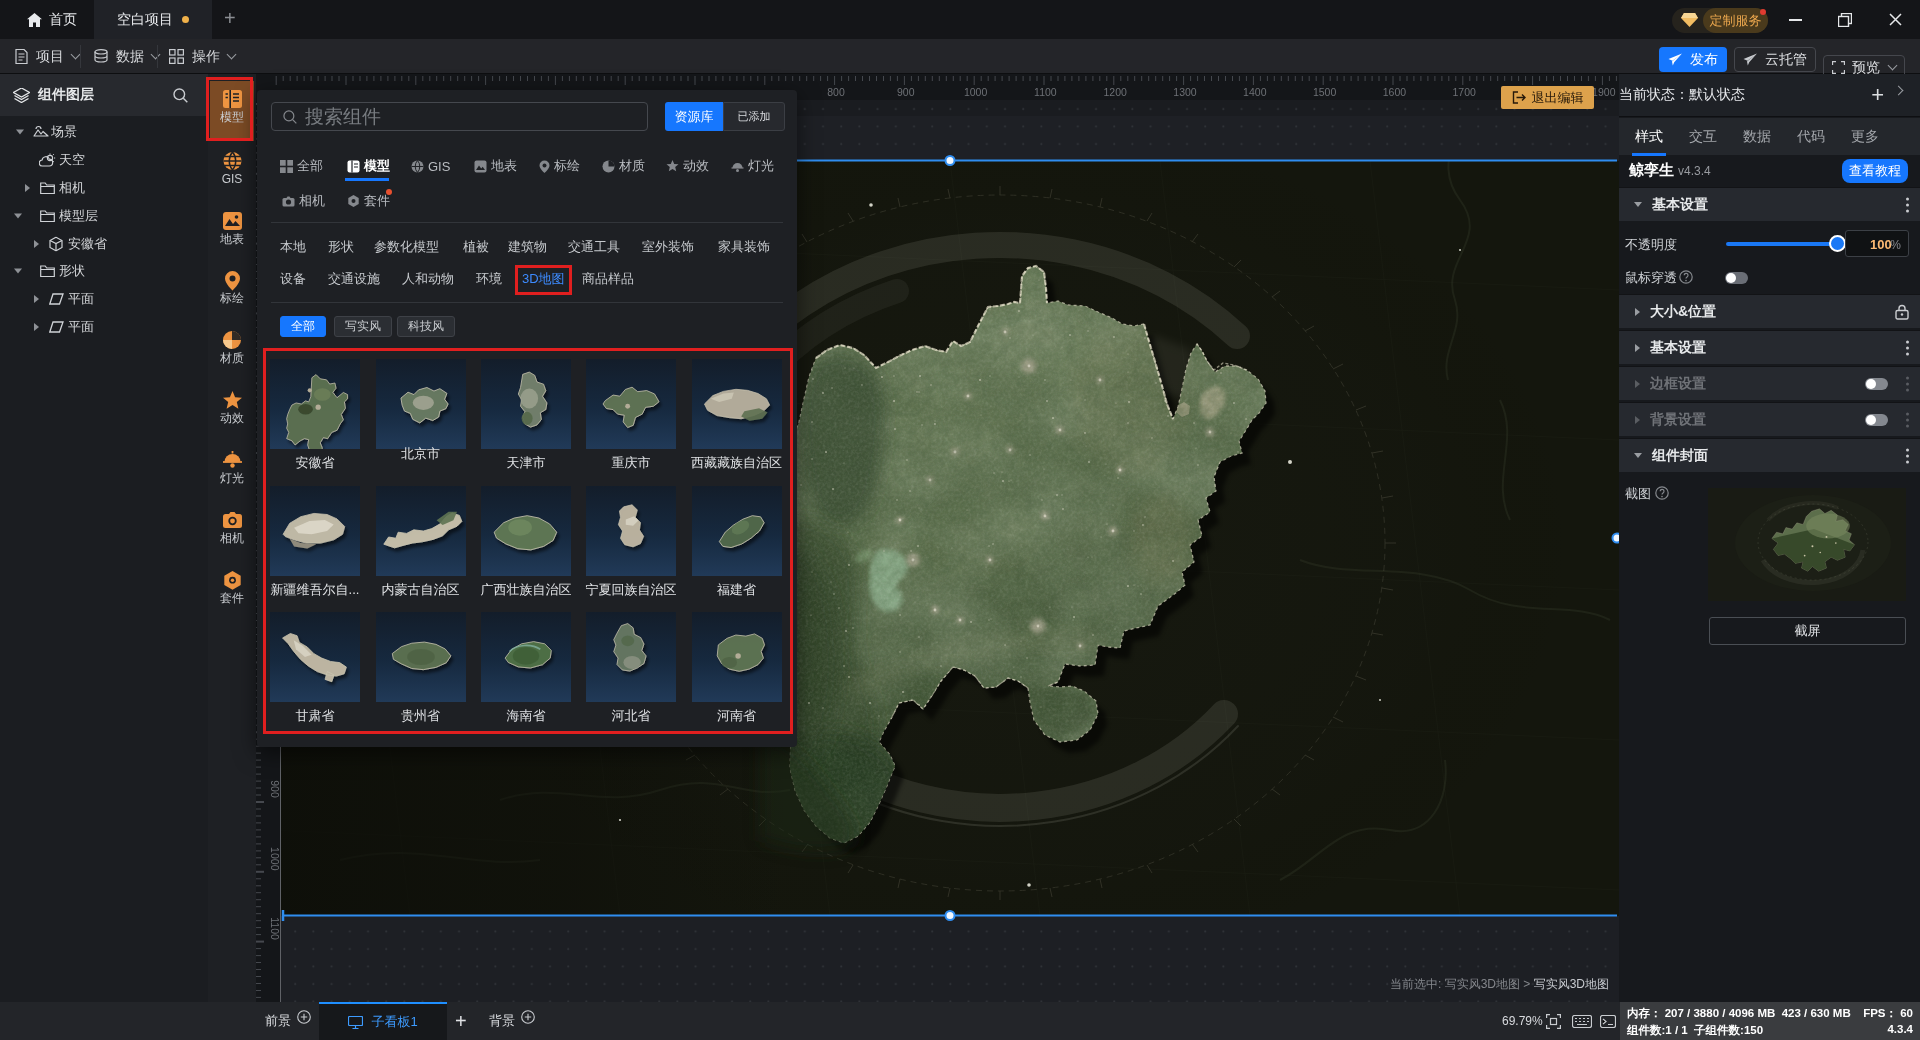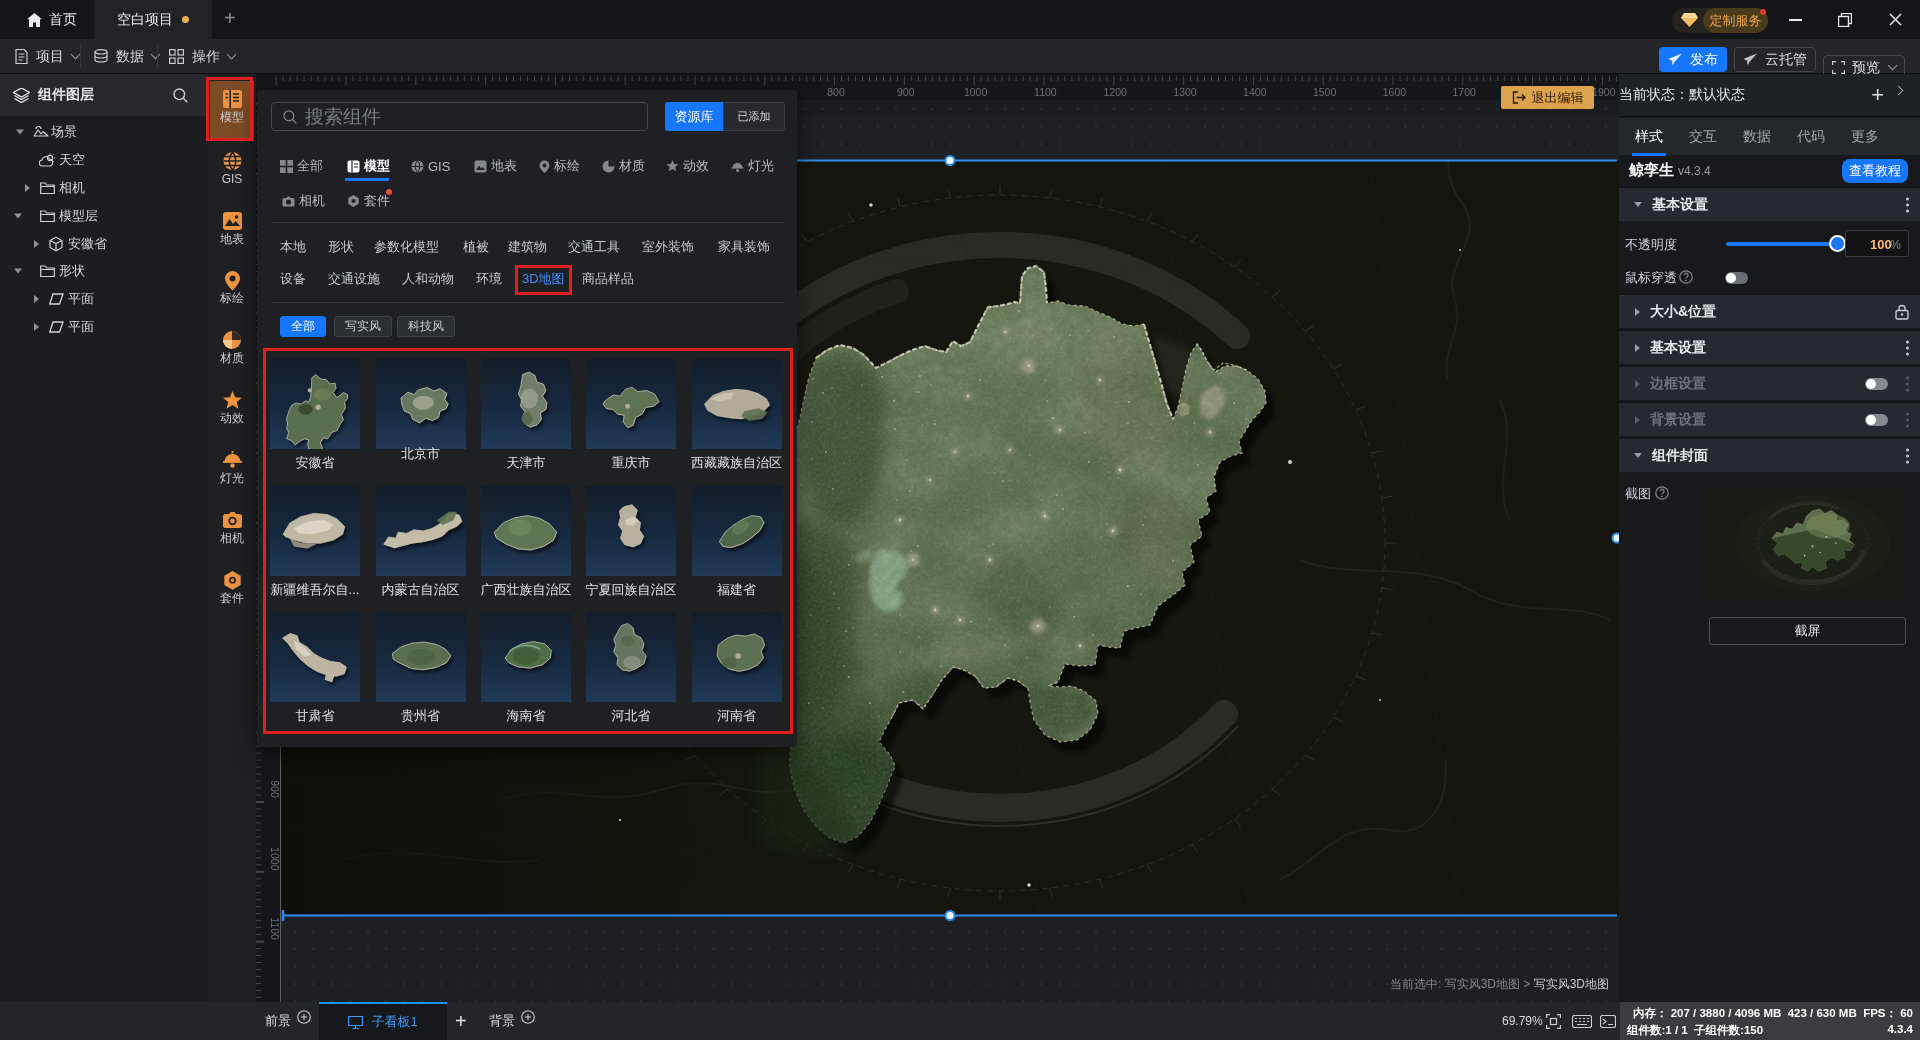--- a/index.html
+++ b/index.html
@@ -1260,21 +1260,21 @@
       </svg>
   <svg class="abs" style="left:1572px;top:13px;" width="20" height="13" viewBox="0 0 20 13">
         <rect x="0.5" y="0.5" width="19" height="12" rx="2" fill="none" stroke="#c9ccd0" stroke-width="1.2"></rect>
         <path d="M3 3.5h2M7 3.5h2M11 3.5h2M15 3.5h2M3 6.5h2M7 6.5h2M11 6.5h2M15 6.5h2M5 9.5h10" stroke="#c9ccd0" stroke-width="1.1"></path>
       </svg>
   <svg class="abs" style="left:1600px;top:13px;" width="16" height="13" viewBox="0 0 16 13">
         <rect x="0.5" y="0.5" width="15" height="12" rx="2" fill="none" stroke="#c9ccd0" stroke-width="1.2"></rect>
         <path d="M3 4l3 2.5L3 9M8 9.5h5" stroke="#c9ccd0" stroke-width="1.2"></path>
       </svg>
   <div class="abs" id="infobox">
-    <span style="position:absolute;left:13px;top:4px;">内存： 207 / 3880 / 4096 MB&nbsp; 423 / 630 MB</span>
+    <span style="position:absolute;left:7px;top:4px;">内存： 207 / 3880 / 4096 MB&nbsp; 423 / 630 MB</span>
     <span style="position:absolute;right:7px;top:4px;">FPS： 60</span>
     <span style="position:absolute;left:7px;top:21px;">组件数:1 / 1&nbsp;&nbsp;子组件数:150</span>
     <span style="position:absolute;right:7px;top:21px;">4.3.4</span>
   </div>
 </div>
 <div class="abs" id="panel"><div class="abs" id="search"><svg width="14" height="14" viewBox="0 0 15 15">
           <circle cx="6.3" cy="6.3" r="5.3" fill="none" stroke="#85888d" stroke-width="1.3"></circle>
           <path d="M10.3 10.3l4 4" stroke="#85888d" stroke-width="1.3"></path>
         </svg>搜索组件</div><div class="abs" id="libbtn">资源库</div><div class="abs" id="addbtn">已添加</div><div class="cat" style="left:23px;top:67px;height:18px;"><svg width="13" height="13" viewBox="0 0 13 13">
           <rect x="0" y="0" width="5.7" height="5.7" fill="#85888d"></rect>

